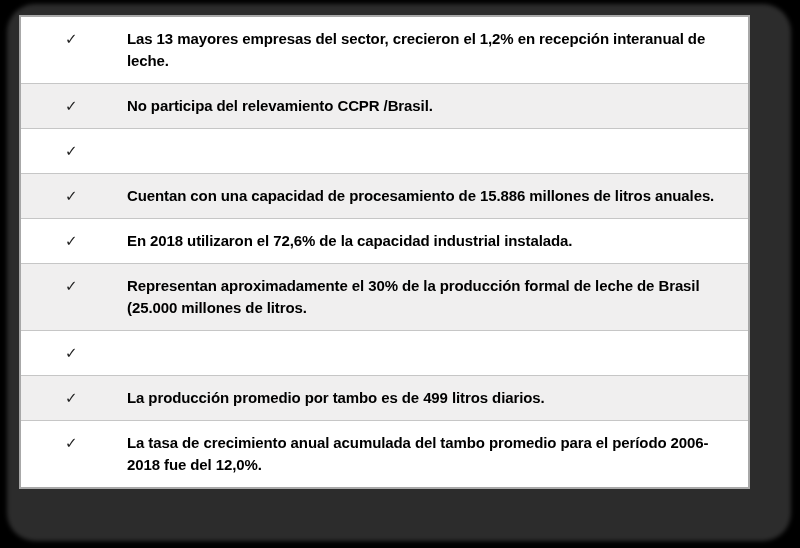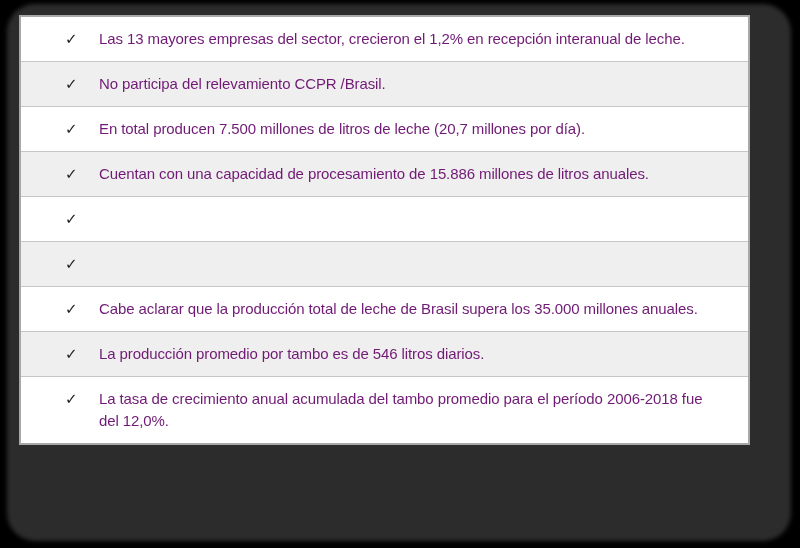--- a/index.html
+++ b/index.html
@@ -55,24 +55,25 @@
     margin-left: 44px;
     font-size: 15px;
     font-weight: bold;
     line-height: 22px;
     color: #222222;
     text-align: left;
   }
   .text {
     flex: 1 1 auto;
     font-size: 15px;
-    font-weight: normal;
+    font-weight: bold;
     line-height: 22px;
-    color: #701a75;
+    color: #000000;
     letter-spacing: -0.1px;
+    margin-left: 28px;
   }
 </style>
 </head>
 <body>
 
 <div class="stage">
   <div class="shadow-frame"></div>
 
   <div class="panel">
 
@@ -81,44 +82,44 @@
       <span class="text">Las 13 mayores empresas del sector, crecieron el 1,2% en recepción interanual de leche.</span>
     </div>
 
     <div class="row">
       <span class="check">✓</span>
       <span class="text">No participa del relevamiento CCPR /Brasil.</span>
     </div>
 
     <div class="row">
       <span class="check">✓</span>
-      <span class="text">En total producen 7.500 millones de litros de leche (20,7 millones por día).</span>
     </div>
 
     <div class="row">
       <span class="check">✓</span>
       <span class="text">Cuentan con una capacidad de procesamiento de 15.886 millones de litros anuales.</span>
     </div>
 
     <div class="row">
       <span class="check">✓</span>
+      <span class="text">En 2018 utilizaron el 72,6% de la capacidad industrial instalada.</span>
+    </div>
+
+    <div class="row">
+      <span class="check">✓</span>
+      <span class="text">Representan aproximadamente el 30% de la producción formal de leche de Brasil (25.000 millones de litros.</span>
     </div>
 
     <div class="row">
       <span class="check">✓</span>
     </div>
 
     <div class="row">
       <span class="check">✓</span>
-      <span class="text">Cabe aclarar que la producción total de leche de Brasil supera los 35.000 millones anuales.</span>
-    </div>
-
-    <div class="row">
-      <span class="check">✓</span>
-      <span class="text">La producción promedio por tambo es de 546 litros diarios.</span>
+      <span class="text">La producción promedio por tambo es de 499 litros diarios.</span>
     </div>
 
     <div class="row">
       <span class="check">✓</span>
       <span class="text">La tasa de crecimiento anual acumulada del tambo promedio para el período 2006-2018 fue del 12,0%.</span>
     </div>
 
   </div>
 </div>
 

